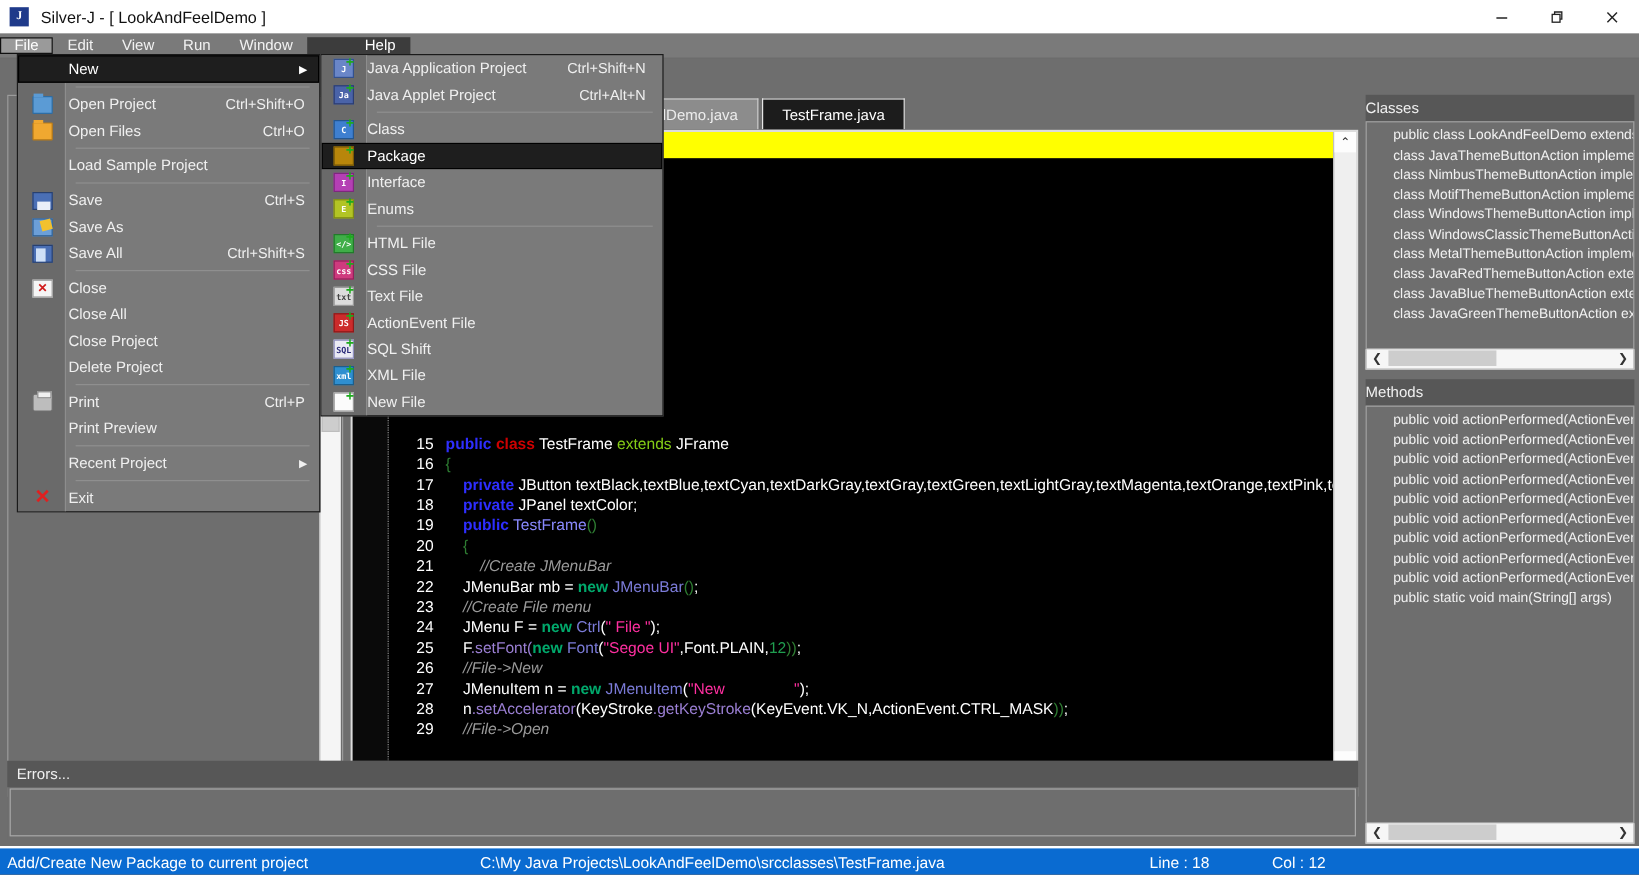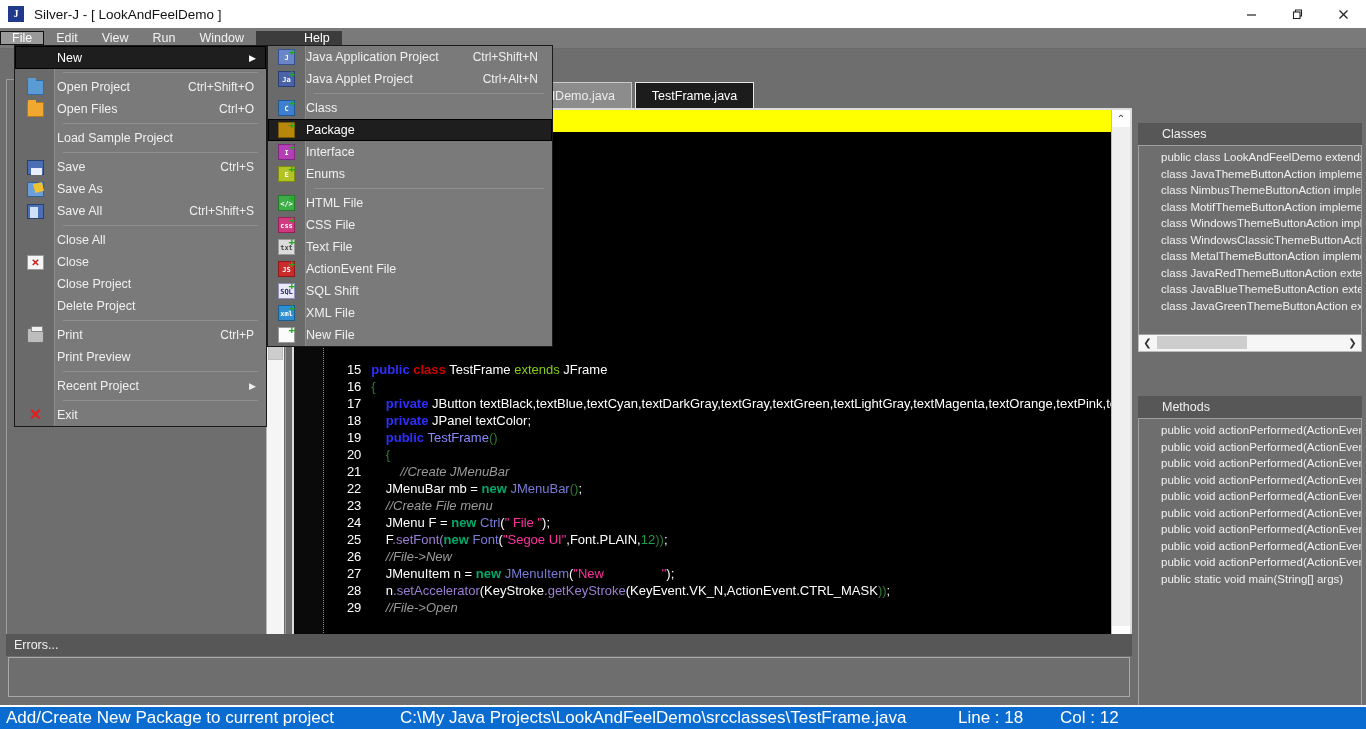--- a/index.html
+++ b/index.html
@@ -191,22 +191,22 @@
     position: absolute; left: 2px; top: 23px; right: 2px; bottom: 3px;
     background: #6e6e6e; border: 1px solid #a8a8a8;
   }
 
   
   .rightpanel {
     position: absolute; left: 1138px; top: 30px; width: 224px;
   }
   .rp-box { background: #6e6e6e; margin-bottom: 8px; }
   .rp-title {
-    height: 22px; display: flex; align-items: center; padding-left: 24px;
-    font-size: 12.5px; color: #f0f0f0; background: #575757; margin-top: 44px;
+    height: 22px; display: flex; align-items: center; padding-left: 0;
+    font-size: 12.5px; color: #f0f0f0; background: #575757;
   }
   .rp-list {
     position: relative; background: #6e6e6e; border: 1px solid #a0a0a0;
     overflow: hidden; padding-top: 3px;
   }
   .rp-row {
     height: 16.5px; font-size: 11.5px; color: #f2f2f2; white-space: nowrap;
     padding-left: 22px; line-height: 16.5px; overflow: hidden;
   }
   .rp-hscroll {
@@ -220,21 +220,21 @@
   .rp-arr {
     position: absolute; top: 0; width: 17px; height: 15px;
     display: flex; align-items: center; justify-content: center;
     font-size: 10px; color: #333;
   }
 
   
   .statusbar {
     position: absolute; left: 0; top: 705px; width: 1366px; height: 24px;
     background: #0a6bd1; border-top: 2px solid #ffffff;
-    display: flex; align-items: center; color: #ffffff; font-size: 17px;
+    display: flex; align-items: center; color: #ffffff; font-size: 13px;
   }
   .sb-msg { position: absolute; left: 6px; }
   .sb-path { position: absolute; left: 400px; }
   .sb-line { position: absolute; left: 958px; }
   .sb-col { position: absolute; left: 1060px; }
 
   
   .fmenu {
     position: absolute; left: 14px; top: 45px; width: 253px;
     background: #7a7a7a; border: 1px solid #1a1a1a; z-index: 40;
@@ -566,25 +566,25 @@
       <span class="fm-label">Save As</span>
     </div>
     <div class="fm-row">
       <span class="fmi ic-saveall"></span>
       <span class="fm-label">Save All</span>
       <span class="fm-accel">Ctrl+Shift+S</span>
     </div>
     <div class="fm-sep"></div>
 
     <div class="fm-row">
-      <span class="fm-label">Close All</span>
-    </div>
-    <div class="fm-row">
       <span class="fmi ic-closex"></span>
       <span class="fm-label">Close</span>
+    </div>
+    <div class="fm-row">
+      <span class="fm-label">Close All</span>
     </div>
     <div class="fm-row">
       <span class="fm-label">Close Project</span>
     </div>
     <div class="fm-row">
       <span class="fm-label">Delete Project</span>
     </div>
     <div class="fm-sep"></div>
 
     <div class="fm-row">

